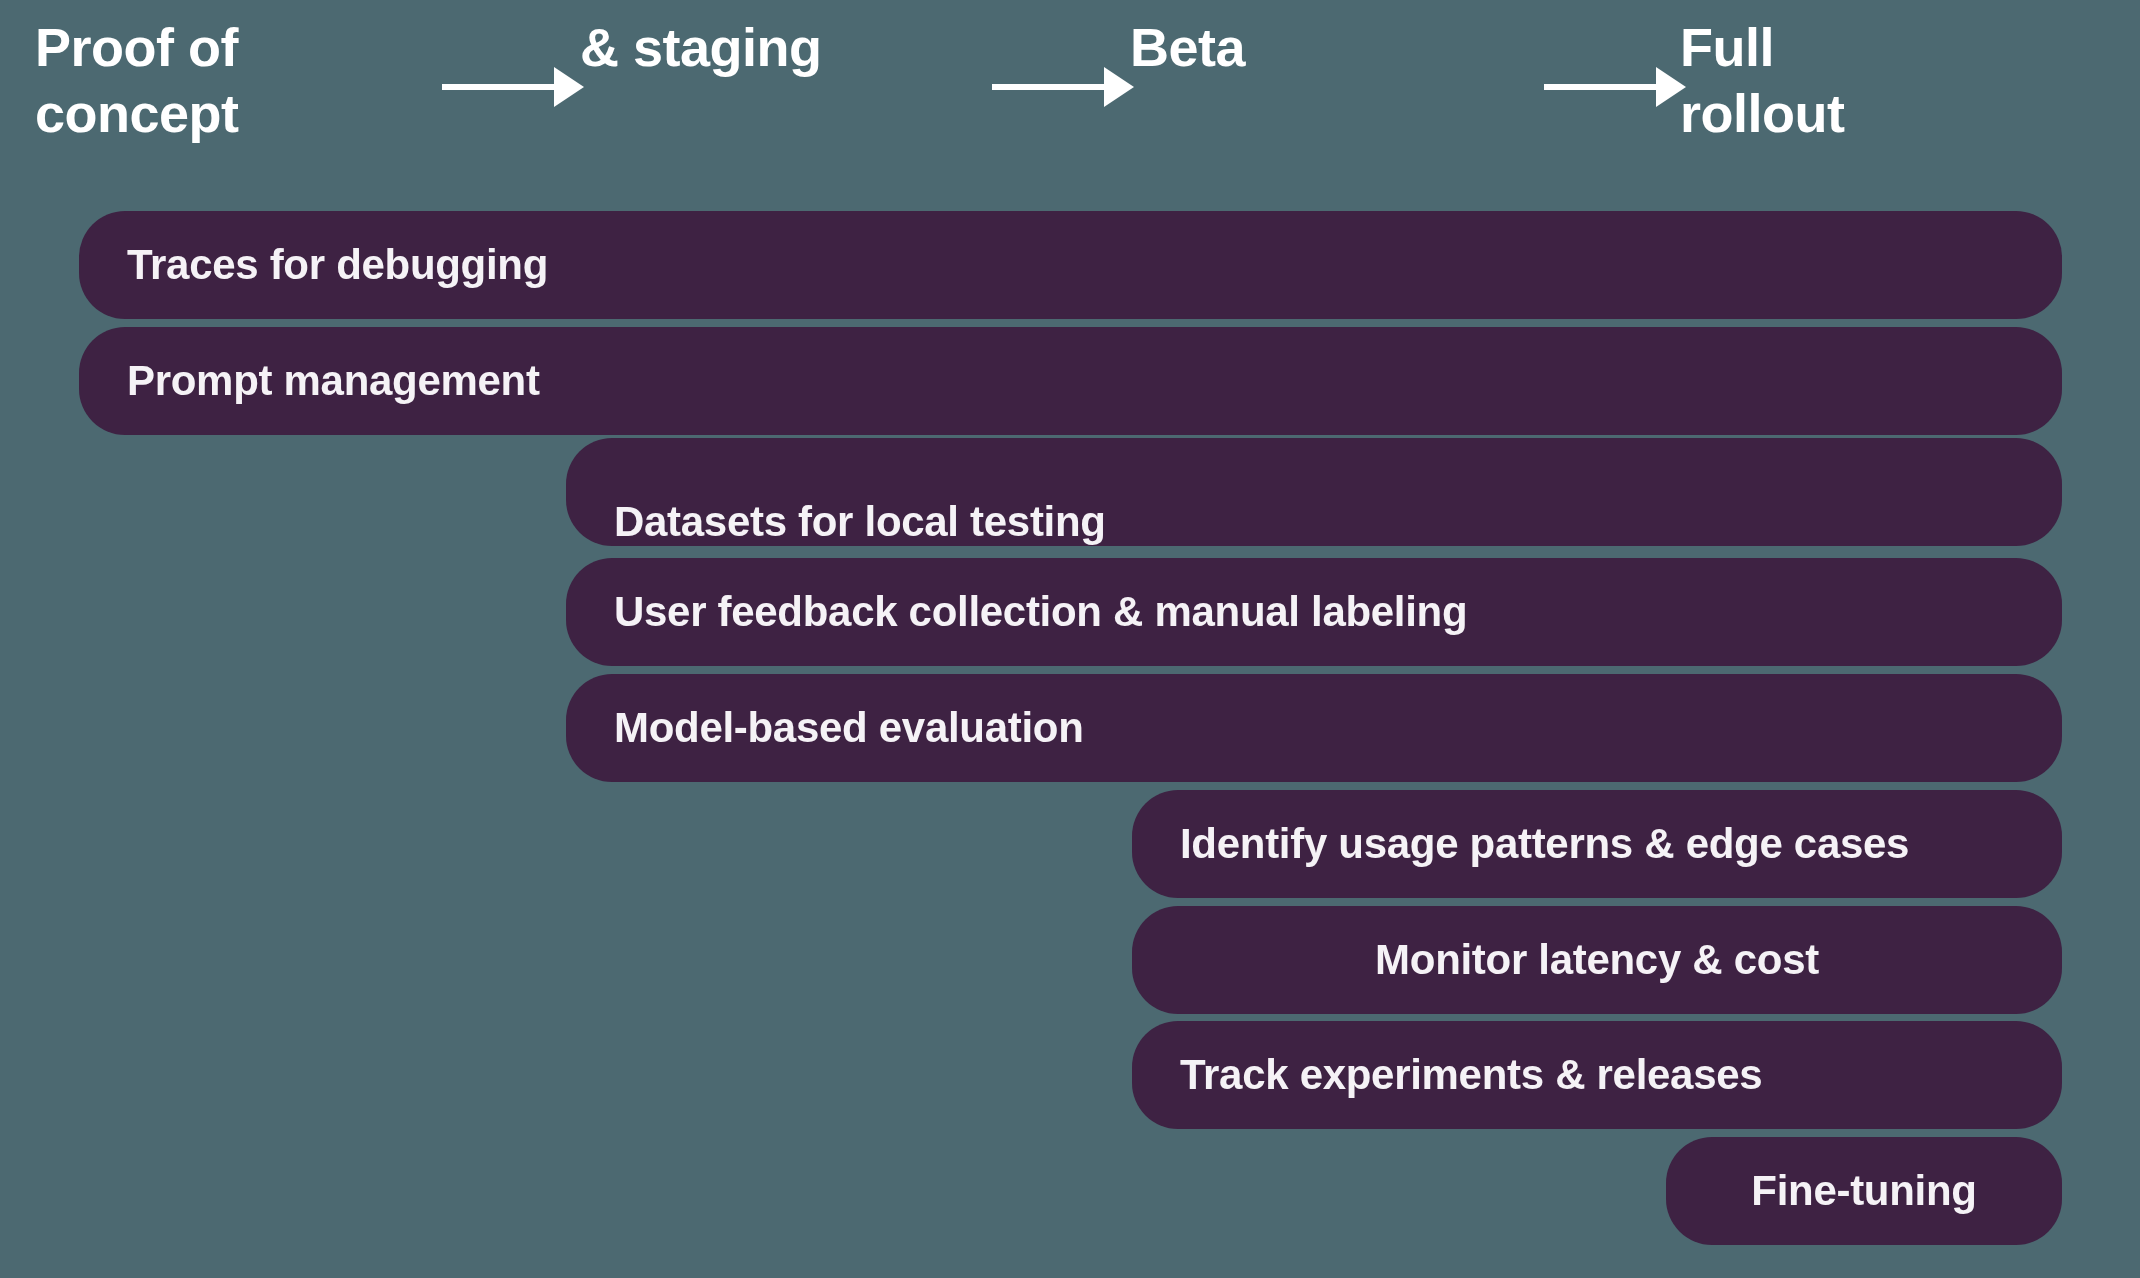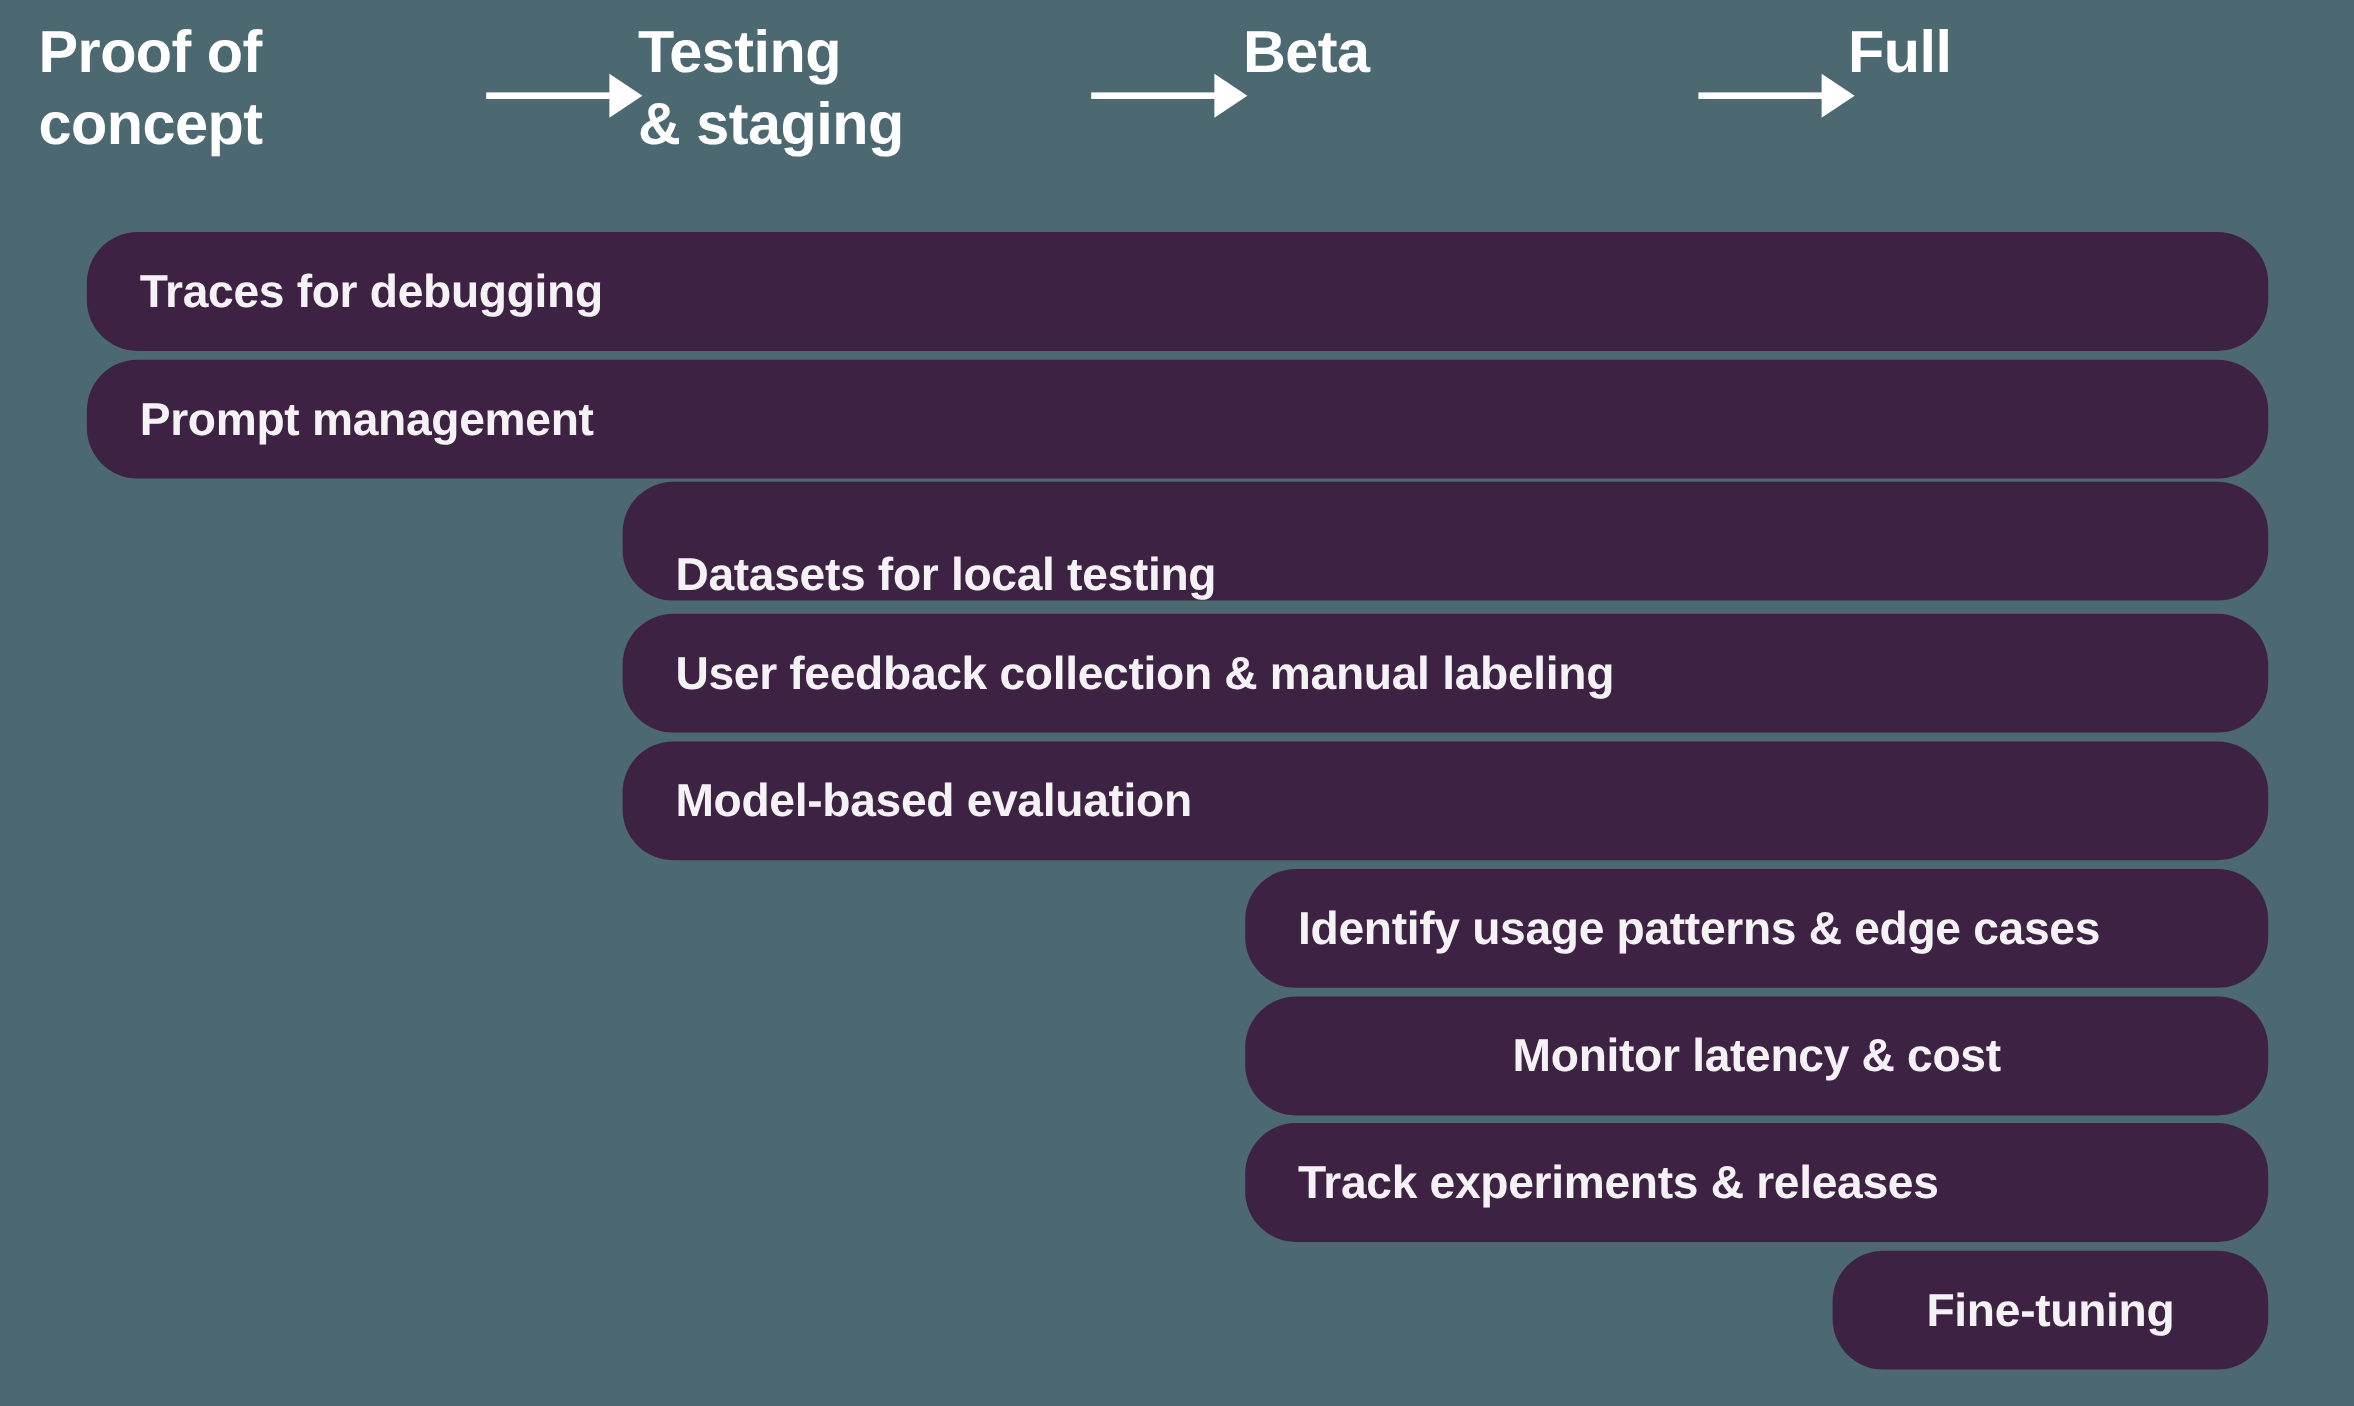--- a/index.html
+++ b/index.html
@@ -91,40 +91,40 @@
       <div>Proof of</div>
       <div>concept</div>
     </div>
 
     <div class="arrow arrow-1">
       <div class="shaft"></div>
       <div class="head"></div>
     </div>
 
     <div class="stage stage-2">
-      <div>Testing</div>
       <div>&amp; staging</div>
     </div>
 
     <div class="arrow arrow-2">
       <div class="shaft"></div>
       <div class="head"></div>
     </div>
 
     <div class="stage stage-3">
       <div>Beta</div>
     </div>
 
     <div class="arrow arrow-3">
       <div class="shaft"></div>
       <div class="head"></div>
     </div>
 
     <div class="stage stage-4">
       <div>Full</div>
+      <div>rollout</div>
     </div>
   </div>
 
   <div id="bars">
       <div class="bar" style="left: 79px; width: 1983px; top: 211px;">
         <span class="bar-label">Traces for debugging</span>
       </div>
       <div class="bar" style="left: 79px; width: 1983px; top: 327px;">
         <span class="bar-label">Prompt management</span>
       </div>

